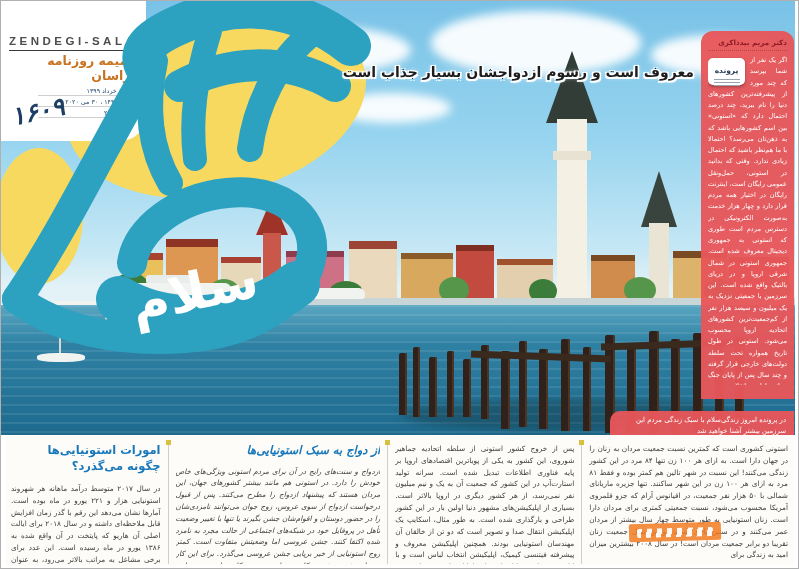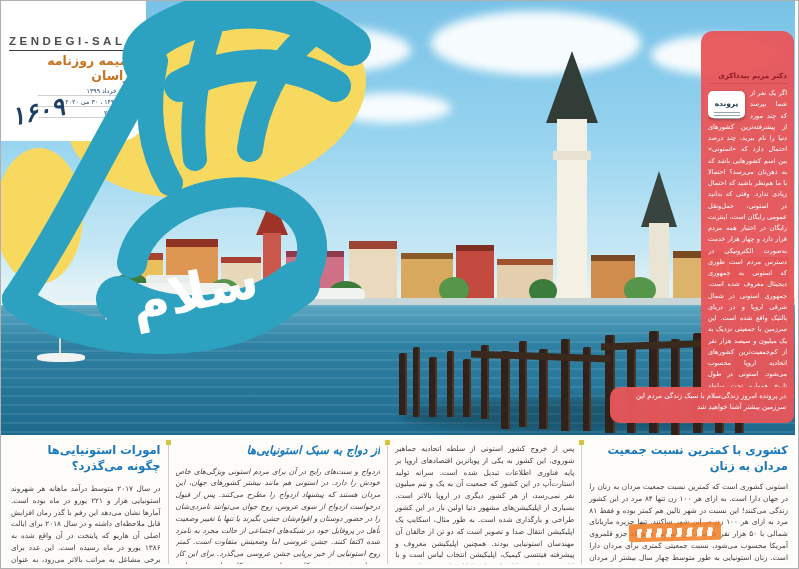--- a/index.html
+++ b/index.html
@@ -46,29 +46,29 @@
                           0 -3px 0 #fff,0 3px 0 #fff,-3px 0 0 #fff,3px 0 0 #fff,0 0 7px #fff; }
   .hl-red { color:#e6342a; }
   .subhead { position:absolute; right:104px; top:61px; z-index:5; direction:rtl; text-align:right;
              font-size:14px; font-weight:bold; color:#1d1d1d; line-height:1.5;
              text-shadow:-1.5px -1.5px 0 #fff,1.5px -1.5px 0 #fff,-1.5px 1.5px 0 #fff,1.5px 1.5px 0 #fff,0 0 5px #fff; }
 
   
   .sidebar { position:absolute; right:4px; top:30px; width:93px; height:368px; z-index:5;
              background:rgba(231,86,90,.96); border-radius:12px 12px 0 0; padding:7px 7px 0 7px; }
   .byline { direction:rtl; text-align:right; color:#8f1d24; font-weight:bold; font-size:7.2px;
-            border-bottom:1px dotted #b5453f; padding-bottom:3px; margin-bottom:4px;margin-top:33px; }
+            border-bottom:1px dotted #b5453f; padding-bottom:3px; margin-bottom:4px; }
   .sb-body { direction:rtl; color:#fff; font-size:6.55px; line-height:1.72; text-align:justify;
              height:330px; overflow:hidden; }
   .badge { float:left; width:37px; height:27px; background:#fff; border-radius:5px; margin:3px 5px 3px 0;
            box-shadow:0 1.5px 3px rgba(0,0,0,.3); text-align:center; padding-top:7px; }
   .badge b { display:block; color:#233a56; font-size:7.5px; }
   .badge i { display:block; width:26px; height:8px; margin:1px auto 0;
              background:repeating-linear-gradient(180deg,#9aa4ad 0 1px, transparent 1px 3px); }
-  .sb-foot { position:absolute; right:4px; top:386px; width:184px; height:36px; z-index:5;
+  .sb-foot { position:absolute; right:4px; top:410px; width:184px; height:36px; z-index:5;
              background:rgba(231,86,90,.96); border-radius:10px 0 8px 10px; color:#fff;
              direction:rtl; font-size:6.9px; line-height:1.65; text-align:right; padding:4px 8px; }
 
   
   .articles { position:absolute; left:4px; right:4px; top:434px; bottom:2px; background:#fdfcf8;
               z-index:6; display:flex; direction:rtl; padding:8px 6px 2px; overflow:hidden; }
   .articles article { overflow:hidden; }
   .a0 { width:202px; } .a1 { width:182px; } .a2 { width:208px;font-style:italic; } .a3 { width:152px; }
   .articles h2 { color:#1878ba; font-size:11.5px; font-weight:800; line-height:1.35; margin-bottom:7px;
                  text-align:right; }
@@ -190,37 +190,37 @@
       <path d="M24,308 C64,338 124,352 192,347 C262,342 314,308 319,262 C322,222 284,197 234,202 C184,207 144,238 139,272" stroke-width="30"></path>
       <path d="M126,308 C176,338 254,333 304,293" stroke-width="46"></path>
     </g>
     <circle cx="262" cy="20" r="9" fill="#2da2c0"></circle>
     <circle cx="302" cy="28" r="8" fill="#2da2c0"></circle>
     <circle cx="209" cy="12" r="7" fill="#2da2c0"></circle>
     <text x="205" y="318" font-size="52" font-weight="bold" fill="#ffffff" text-anchor="middle" transform="rotate(-12 205 318)">سلام</text>
   </svg>
 
   <div class="subhead">
+    <div>معروف است و رسوم ازدواجشان بسیار جذاب است</div>
   </div>
 
   <aside class="sidebar">
     <div class="byline">دکتر مریم بیدذاکری</div>
     <div class="sb-body">
       <span class="badge">
         <b>پرونده</b>
         <i></i>
       </span>
       <span>اگر یک نفر از شما بپرسد که چند مورد از پیشرفته‌ترین کشورهای دنیا را نام ببرید، چند درصد احتمال دارد که «استونی» بین اسم کشورهایی باشد که به ذهن‌تان می‌رسد؟ احتمالا با ما هم‌نظر باشید که احتمال زیادی ندارد. وقتی که بدانید در استونی، حمل‌ونقل عمومی رایگان است، اینترنت رایگان در اختیار همه مردم قرار دارد و چهار هزار خدمت به‌صورت الکترونیکی در دسترس مردم است طوری که استونی به جمهوری دیجیتال معروف شده است. جمهوری استونی در شمال شرقی اروپا و در دریای بالتیک واقع شده است. این سرزمین با جمعیتی نزدیک به یک میلیون و سیصد هزار نفر از کم‌جمعیت‌ترین کشورهای اتحادیه اروپا محسوب می‌شود. استونی در طول تاریخ همواره تحت سلطه دولت‌های خارجی قرار گرفته و چند سال پس از پایان جنگ جهانی اول و انقلاب روسیه توانست استقلال خود را به دست آورد. هر چند این استقلال دوام چندانی نداشت و در سال ۱۹۴۰ مجددا به اشغال نیروهای شوروی درآمد. این اشغال تا سال ۱۹۹۱ و فروپاشی اتحاد جماهیر شوروی ادامه یافت. جالب است که نزدیک به یک‌سوم جمعیت این کشور در پایتخت آن یعنی شهر تالین ساکنند.</span>
     </div>
   </aside>
   <div class="sb-foot">در پرونده امروز زندگی‌سلام با سبک زندگی مردم این سرزمین بیشتر آشنا خواهید شد</div>
 
   <section class="articles">
     <article class="a0">
-      <h2>کشوری با کمترین نسبت جمعیت مردان به زنان</h2>
       <p>استونی کشوری است که کمترین نسبت جمعیت مردان به زنان را در جهان دارا است. به ازای هر ۱۰۰ زن تنها ۸۴ مرد در این کشور زندگی می‌کنند! این نسبت در شهر تالین هم کمتر بوده و فقط ۸۱ مرد به ازای هر ۱۰۰ زن در این شهر ساکنند. تنها جزیره ماریانای شمالی با ۵۰ هزار نفر جمعیت، در اقیانوس آرام که جزو قلمروی آمریکا محسوب می‌شود، نسبت جمعیتی کمتری برای مردان دارا است. زنان استونیایی به طور متوسط چهار سال بیشتر از مردان عمر می‌کنند و در سنین بالای شصت و پنج سال جمعیت زنان تقریبا دو برابر جمعیت مردان است! در سال ۲۰۰۸ بیشترین میزان امید به زندگی برای</p>
     </article>
     <div class="divider"></div>
     <article class="a1">
       <p>پس از خروج کشور استونی از سلطه اتحادیه جماهیر شوروی، این کشور به یکی از پویاترین اقتصادهای اروپا بر پایه فناوری اطلاعات تبدیل شده است. سرانه تولید استارت‌آپ در این کشور که جمعیت آن به یک و نیم میلیون نفر نمی‌رسد، از هر کشور دیگری در اروپا بالاتر است. بسیاری از اپلیکیشن‌های مشهور دنیا اولین بار در این کشور طراحی و بارگذاری شده است. به طور مثال، اسکایپ یک اپلیکیشن انتقال صدا و تصویر است که دو تن از خالقان آن مهندسان استونیایی بودند. همچنین اپلیکیشن معروف و پیشرفته فیتنسی کیمیک، اپلیکیشن انتخاب لباس است و با اتاق پرو مجازی به کاربرانش این امکان را می‌دهد تا</p>
     </article>
     <div class="divider"></div>
     <article class="a2">
       <h2>از دواج به سبک استونیایی‌ها</h2>
       <p>ازدواج و سنت‌های رایج در آن برای مردم استونی ویژگی‌های خاص خودش را دارد. در استونی هم مانند بیشتر کشورهای جهان، این مردان هستند که پیشنهاد ازدواج را مطرح می‌کنند. پس از قبول درخواست ازدواج از سوی عروس، زوج جوان می‌توانند نامزدی‌شان را در حضور دوستان و اقوام‌شان جشن بگیرند یا تنها با تغییر وضعیت تأهل در پروفایل خود در شبکه‌های اجتماعی از حالت مجرد به نامزد شده اکتفا کنند. جشن عروسی اما وضعیتش متفاوت است. کمتر زوج استونیایی از خیر برپایی جشن عروسی می‌گذرد. برای این کار پس از مشخص شدن مکان و زمان عروسی، کارت‌های دعوت را به صورت دستی یا چاپی تهیه می‌کنند. عروس و داماد معمولا در کارت‌هایی می‌نویسند که تمایل دارند هدیه ازدواج‌شان شامل چه</p>

